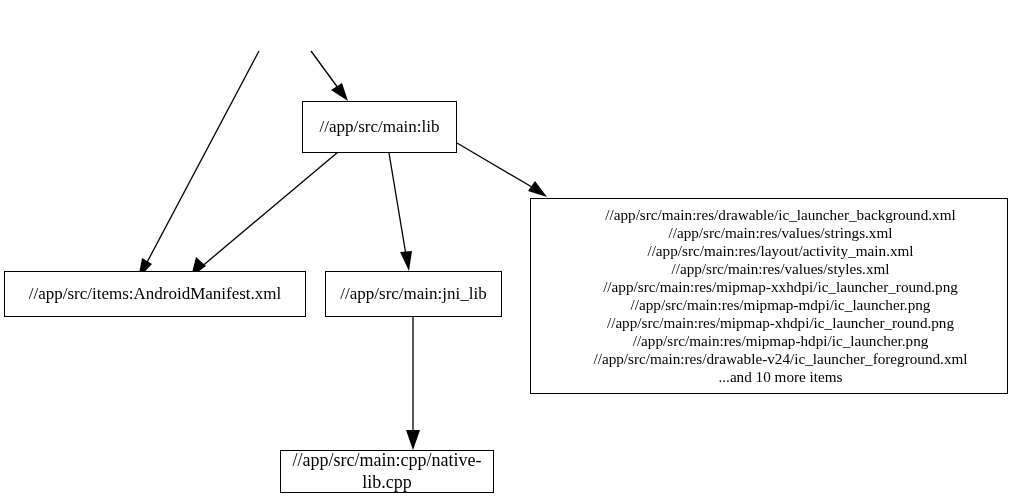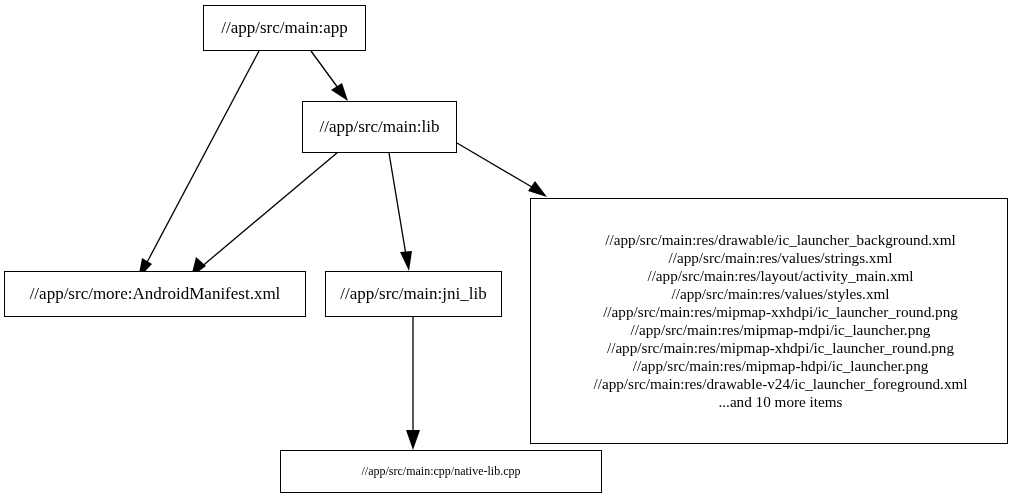--- a/index.html
+++ b/index.html
@@ -52,22 +52,22 @@
   .arrow-head {
     fill: #000000;
     stroke: none;
   }
 
   
   #node-app        { left: 203px; top: 5px;   width: 163px; height: 46px;  font-size: 17px; }
   #node-lib        { left: 302px; top: 101px; width: 155px; height: 52px;  font-size: 17px; }
   #node-manifest   { left: 4px;   top: 271px; width: 302px; height: 46px;  font-size: 17px; }
   #node-jni        { left: 325px; top: 271px; width: 177px; height: 46px;  font-size: 17px; justify-content: flex-end; }
-  #node-res        { left: 530px; top: 198px; width: 478px; height: 246px; font-size: 15.2px; padding-left: 23px; }
-  #node-cpp        { left: 280px; top: 450px; width: 322px; height: 43px;  font-size: 12px; }
+  #node-res        { left: 530px; top: 198px; width: 478px; height: 196px; font-size: 15.2px; padding-left: 23px; }
+  #node-cpp        { left: 280px; top: 450px; width: 214px; height: 43px;  font-size: 18px; }
 </style>
 </head>
 <body>
 
 <div id="canvas">
 
   <svg class="edge-layer" viewBox="0 0 1018 496" width="1018" height="496" xmlns="http://www.w3.org/2000/svg">
 
     <g>
       <path class="edge-path" d="M 259 51 L 144 268"></path>
@@ -93,30 +93,27 @@
       <path class="edge-path" d="M 457 143 L 537 190"></path>
       <polygon class="arrow-head" points="547,197 528,191 535,181"></polygon>
     </g>
 
     <g>
       <path class="edge-path" d="M 413 317 L 413 440"></path>
       <polygon class="arrow-head" points="413,450 406,430 420,430"></polygon>
     </g>
   </svg>
 
-  <div class="node" id="node-app">
-    <span class="node-label">//app/src/main:app</span>
-  </div>
 
   <div class="node" id="node-lib">
     <span class="node-label">//app/src/main:lib</span>
   </div>
 
   <div class="node" id="node-manifest">
-    <span class="node-label">//app/src/more:AndroidManifest.xml</span>
+    <span class="node-label">//app/src/items:AndroidManifest.xml</span>
   </div>
 
   <div class="node" id="node-jni">
     <span class="node-label">//app/src/main:jni_lib</span>
   </div>
 
   <div class="node" id="node-res">
     <span class="node-label">//app/src/main:res/drawable/ic_launcher_background.xml
 //app/src/main:res/values/strings.xml
 //app/src/main:res/layout/activity_main.xml

